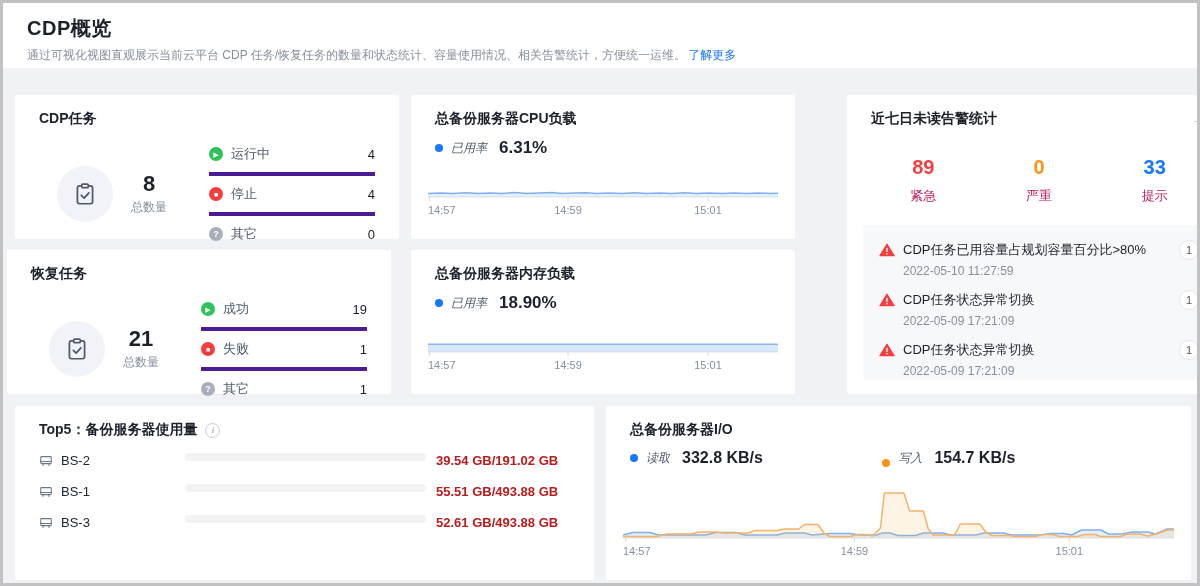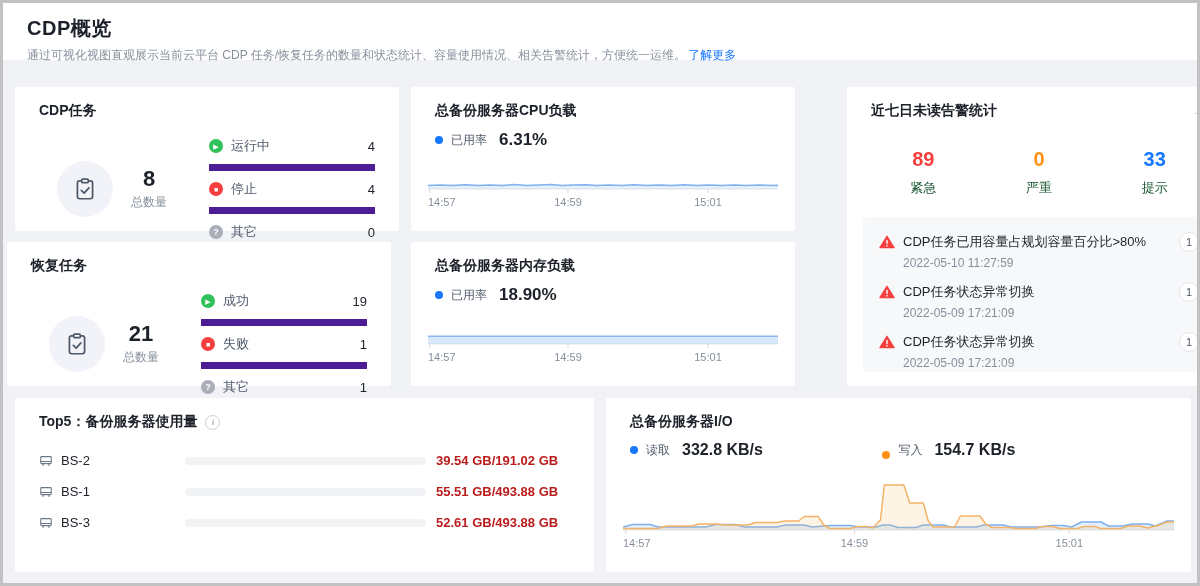--- a/index.html
+++ b/index.html
@@ -1,18 +1,18 @@
 <!DOCTYPE html>
 <html><head>
 <meta charset="utf-8">
 <style>
   html,body{margin:0;padding:0;background:#fff;}
   body{font-family:"Liberation Sans","DejaVu Sans",sans-serif;-webkit-font-smoothing:antialiased;}
   .frame{width:1200px;height:586px;box-sizing:border-box;border:3px solid #c2c2c2;background:#f0f2f5;overflow:hidden;}
-  .header{background:#fff;height:57px;box-sizing:border-box;padding:12px 24px 0;}
+  .header{background:#fff;height:65px;box-sizing:border-box;padding:12px 24px 0;}
   .page-title{margin:0;font-size:20px;font-weight:700;color:#1d2129;letter-spacing:.5px;}
   .subtitle{margin:5px 0 0;font-size:12px;color:#86909c;}
   .link{color:#1677ff;cursor:pointer;text-decoration:none;margin-left:2px;}
   .content{position:relative;height:510px;}
   .card{position:absolute;background:#fff;border-radius:2px;}
   .card-title{font-size:14px;font-weight:700;color:#1d2129;padding:15px 24px 0;display:flex;align-items:center;}
   #card-cdp{left:12px;top:27px;width:384px;height:144px;}
   #card-cpu{left:408px;top:27px;width:384px;height:144px;}
   #card-alarm{left:844px;top:27px;width:384px;height:299px;}
   #card-restore{left:4px;top:182px;width:384px;height:144px;}
@@ -20,63 +20,63 @@
   #card-top5{left:12px;top:338px;width:579px;height:174px;}
   #card-io{left:603px;top:338px;width:585px;height:174px;}
 
   
   .task-body{display:flex;align-items:center;margin-top:8px;padding:0 24px 0 42px;}
   .icon-circle{width:56px;height:56px;border-radius:50%;background:#f2f3f8;display:flex;align-items:center;justify-content:center;flex:none;}
   .total-block{margin-left:18px;text-align:center;}
   .total-num{font-size:22px;font-weight:600;color:#1d2129;line-height:24px;}
   .total-label{font-size:12px;color:#86909c;margin-top:3px;}
   .status-list{flex:1;margin-left:42px;}
-  .status-row{display:flex;align-items:center;height:36px;border-bottom:7px solid #4c1d95;}
+  .status-row{display:flex;align-items:center;height:36px;border-bottom:4px solid #4c1d95;}
   .status-row:last-child{border-bottom:none;}
   .dot-icon{width:14px;height:14px;border-radius:50%;color:#fff;display:flex;align-items:center;justify-content:center;margin-right:8px;flex:none;font-size:7px;line-height:1;}
   .dot-green{background:#2fc25b;}
   .dot-red{background:#f53f3f;}
   .dot-gray{background:#a9aeb8;font-size:9px;font-weight:700;}
   .status-label{font-size:13px;color:#4e5969;flex:1;}
   .status-value{font-size:13px;color:#1d2129;}
 
   
   .legend-row{display:flex;align-items:center;padding:10px 24px 0;}
   .legend-dot{width:8px;height:8px;border-radius:50%;flex:none;margin-right:8px;}
   .dot-blue{background:#1677ff;}
   .dot-orange{background:#ff9214;}
-  .legend-label{font-size:12px;color:#4e5969;}
+  .legend-label{font-size:12px;color:#4e5969;font-style:italic;}
   .legend-value{font-size:17px;font-weight:700;color:#1d2129;margin-left:12px;}
   .chart-wrap{position:absolute;left:17px;right:17px;bottom:22px;}
   svg.chart{width:100%;height:58px;display:block;}
   .tick-labels{position:relative;height:13px;font-size:11px;color:#86909c;margin-top:2px;}
   .tick-labels span{position:absolute;top:0;white-space:nowrap;}
   .tick-a{left:0;}
   .tick-b{left:40%;transform:translateX(-50%);}
   .tick-c{left:80%;transform:translateX(-50%);}
   .io-ticks .tick-b{left:42%;}
   .io-ticks .tick-c{left:81%;}
 
   
   .arrow-icon{margin-left:auto;color:#c9cdd4;font-size:16px;font-weight:400;cursor:pointer;}
   .alarm-stats{display:flex;margin-top:28px;padding:0 24px;text-align:center;gap:11px;}
   .alarm-stat{flex:1;}
   .alarm-num{font-size:20px;font-weight:700;}
-  .alarm-label{font-size:13px;color:#14532d;margin-top:8px;}
+  .alarm-label{font-size:13px;color:#be185d;margin-top:8px;}
   .alert-panel{position:absolute;left:16px;right:16px;top:130px;bottom:14px;background:#f7f8fa;border-radius:4px;padding:15px 16px 0;box-sizing:border-box;}
   .alert-item{margin-bottom:12px;cursor:pointer;}
   .alert-head{display:flex;align-items:center;}
   .alert-text{font-size:13px;color:#1d2129;margin-left:8px;flex:1;}
   .alert-badge{width:20px;height:20px;border-radius:50%;background:#fff;border:1px solid #e5e6eb;font-size:11px;color:#4e5969;display:flex;align-items:center;justify-content:center;box-sizing:border-box;flex:none;}
   .alert-time{font-size:12px;color:#86909c;margin:4px 0 0 24px;}
 
   
   .info-icon{width:13px;height:13px;border-radius:50%;border:1px solid #c9cdd4;color:#a9aeb8;font-size:9px;font-style:italic;font-weight:700;display:inline-flex;align-items:center;justify-content:center;margin-left:8px;cursor:pointer;font-family:"Liberation Serif",serif;}
   .top5-rows{margin-top:14px;}
-  .top5-row{display:flex;align-items:center;padding:0 24px;height:31px;}
+  .top5-row{display:flex;align-items:flex-start;padding:0 24px;height:31px;}
   .server-name{display:flex;align-items:center;gap:8px;width:146px;font-size:13px;color:#1d2129;flex:none;}
   .bar-track{flex:1;height:8px;background:#f2f3f5;border-radius:4px;}
   .bar-fill{height:8px;background:#1677ff;border-radius:4px;}
   .bar-value{width:134px;margin-left:10px;font-size:13px;font-weight:700;color:#b91c1c;white-space:nowrap;text-align:left;flex:none;}
 
   .io-legend-left{display:flex;align-items:center;width:47%;}
   .io-legend-right{display:flex;align-items:flex-end;}
 </style>
 </head>
 <body>

